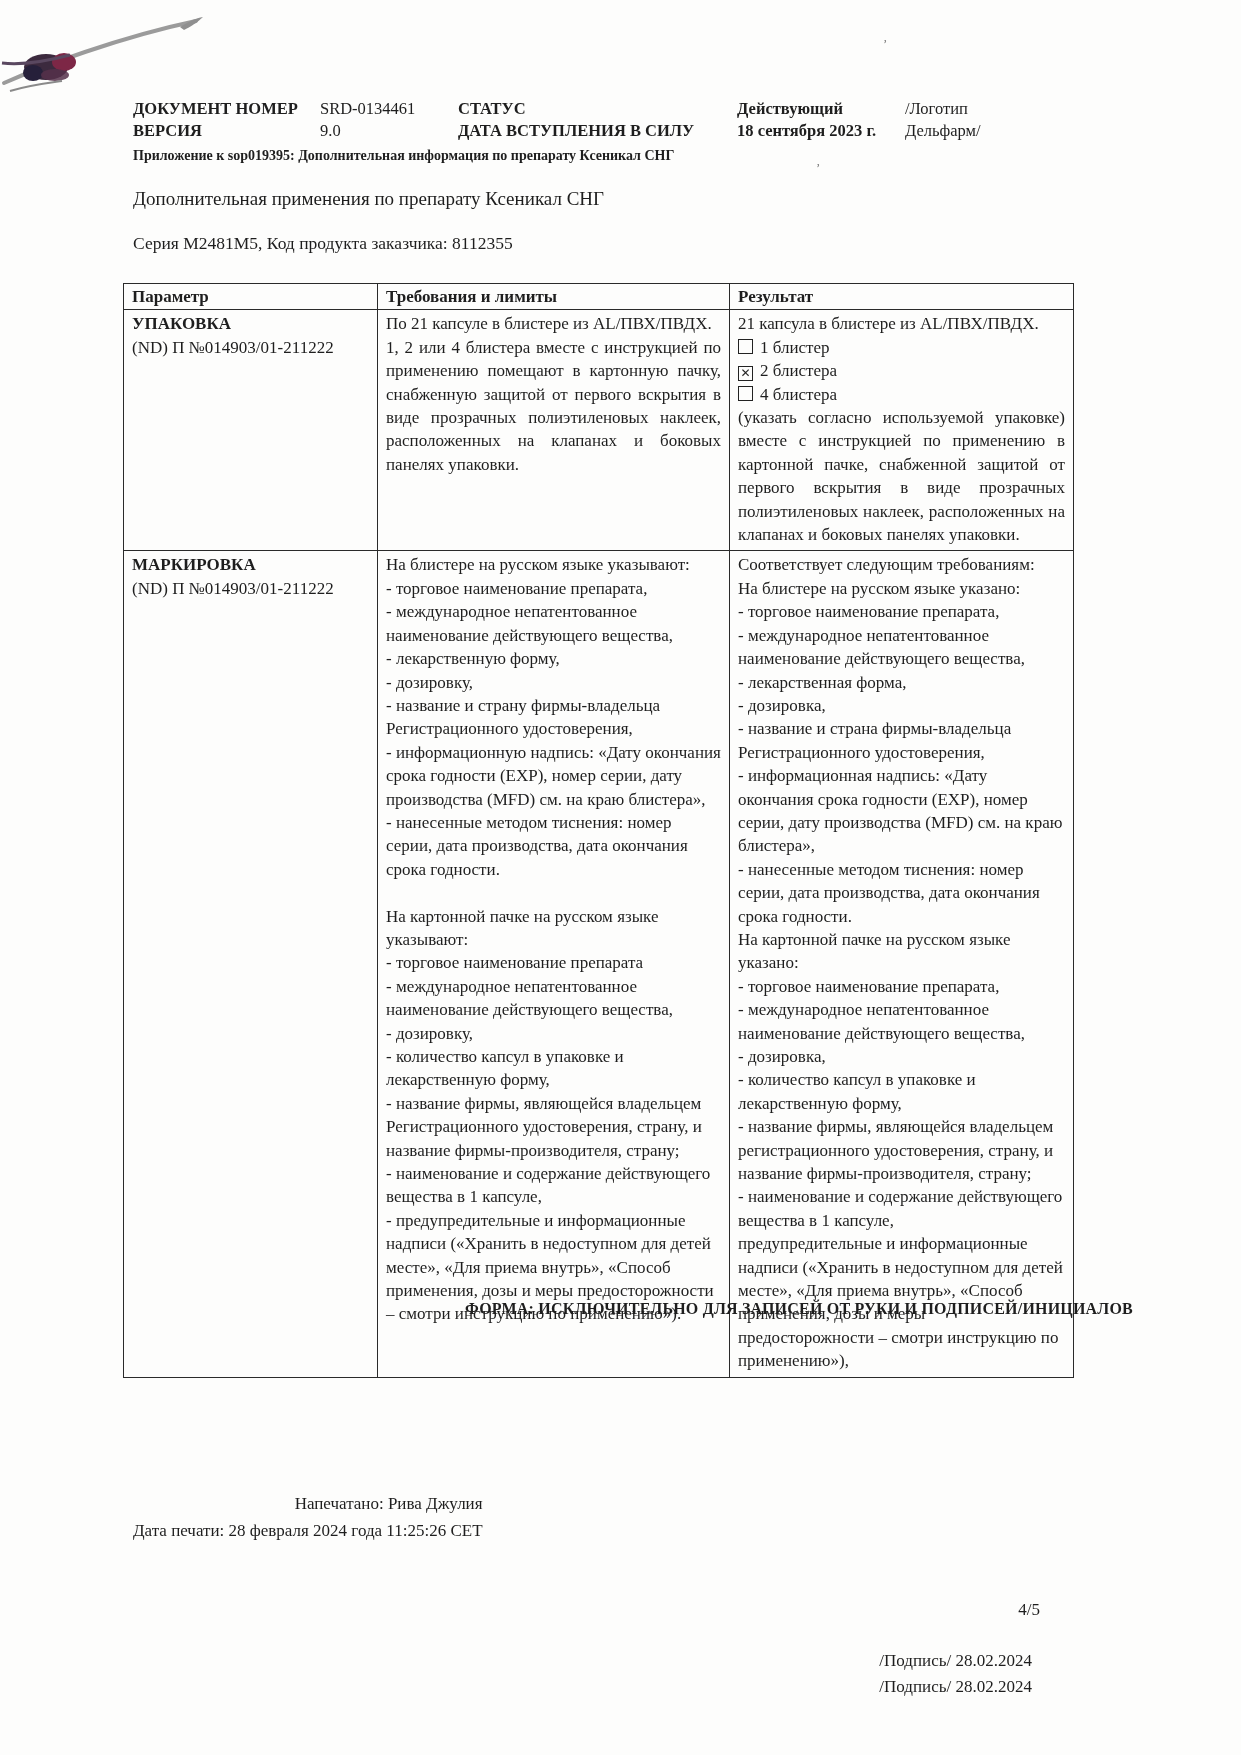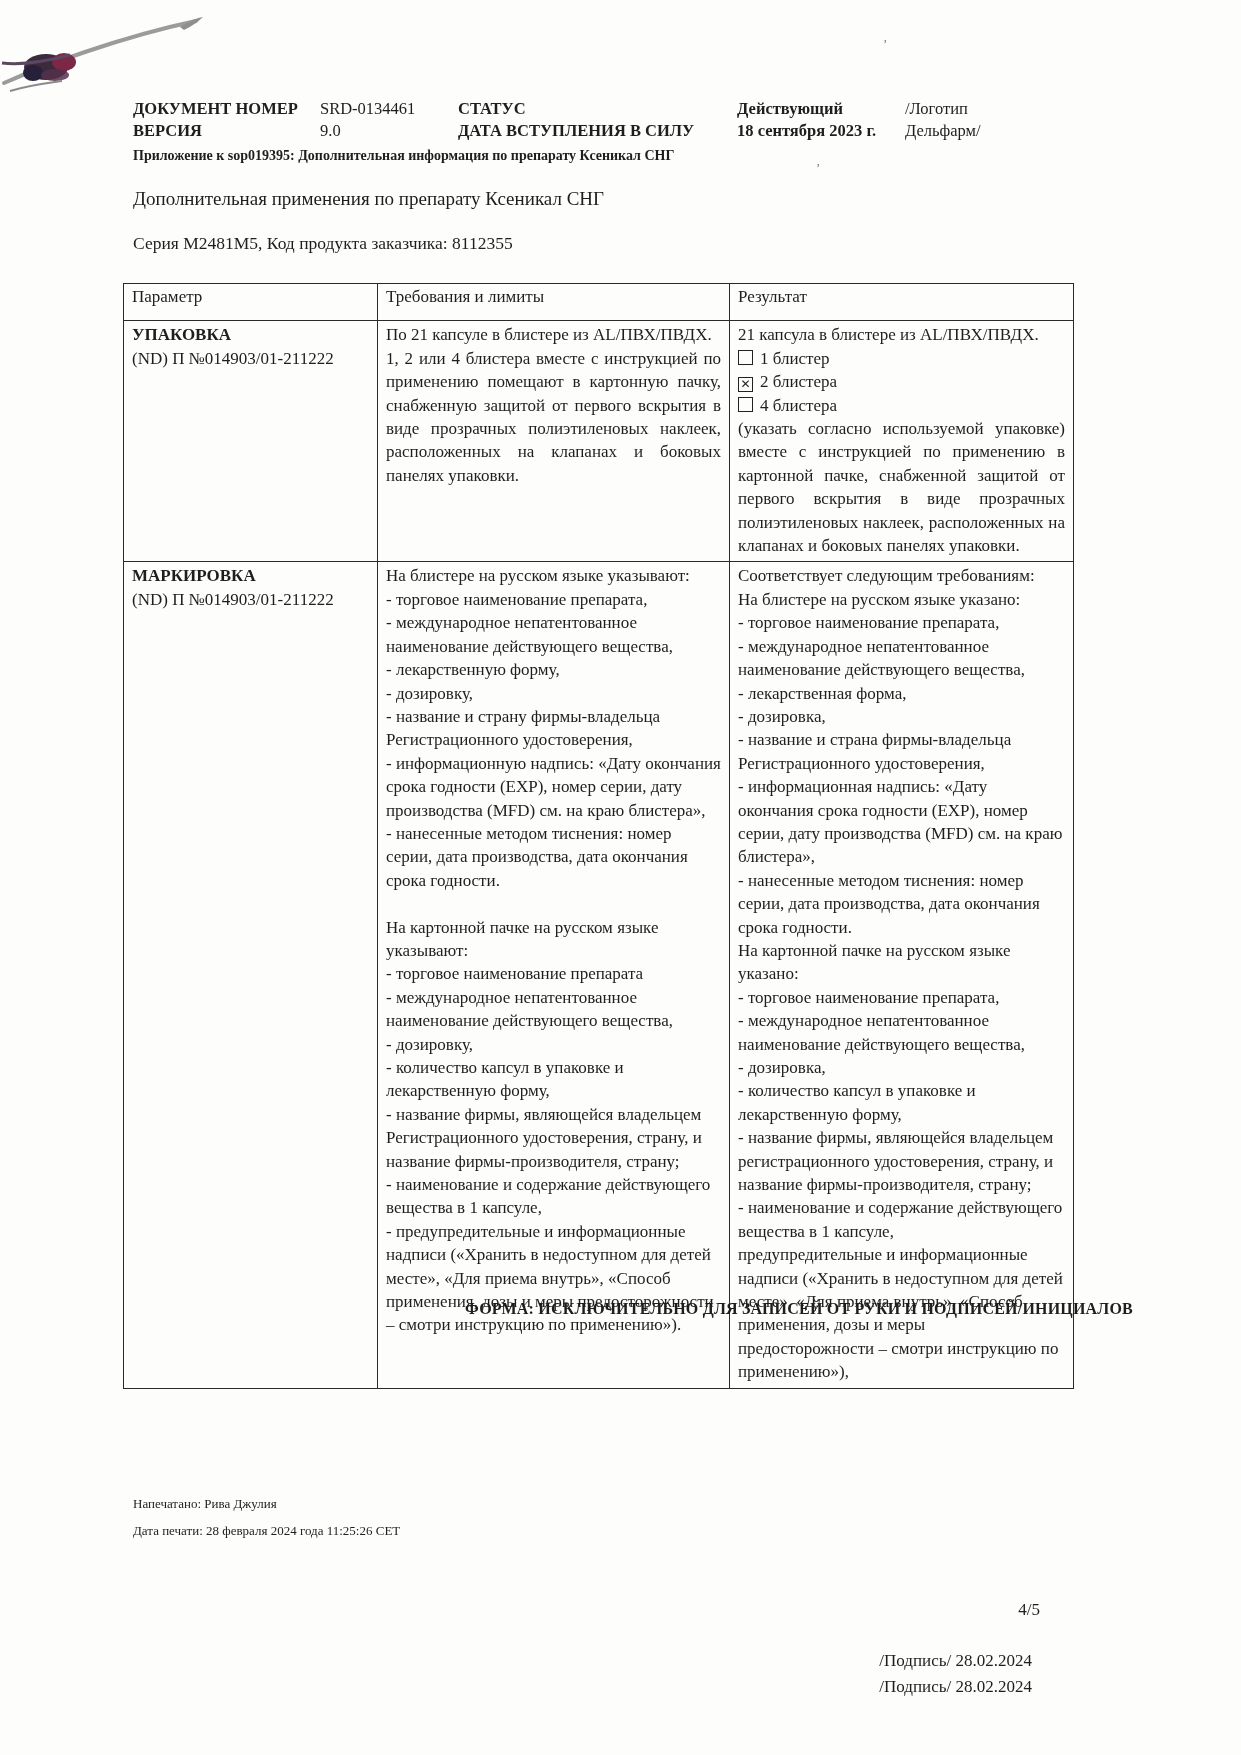--- a/index.html
+++ b/index.html
@@ -28,39 +28,39 @@
   
   table.doc{border-collapse:collapse;width:899px;table-layout:fixed;}
   table.doc td,table.doc th{
     border:1.6px solid #2a2a2a;
     vertical-align:top;
     padding:2px 8px 4px 8px;
     font-size:17px;
     line-height:23.4px;
     text-align:left;
   }
-  table.doc th{font-weight:normal;padding-top:1px;padding-bottom:12px;}
+  table.doc th{font-weight:bold;padding-top:1px;padding-bottom:1px;}
   .w1{width:237px;}
   .w2{width:335px;}
   .w3{width:327px;}
   .para{min-height:23px;}
   .just{text-align:justify;}
   .cbx{
     display:inline-block;
     width:13px;height:13px;
     border:1.5px solid #222;
     line-height:13px;
     font-size:12px;
     text-align:center;
     margin-right:7px;
     vertical-align:-1px;
     font-family:"DejaVu Sans",sans-serif;
   }
   .forma{font-size:16px;font-weight:bold;text-align:right;letter-spacing:0.2px;}
-  .footer-block{font-size:13px;line-height:27px;}
+  .footer-block{font-size:17px;line-height:27px;text-align:right;}
   .pagenum{font-size:17px;}
   .sigs{font-size:17px;line-height:26px;text-align:right;}
   .noise-mark{color:#777;font-size:13px;}
 </style>
 </head>
 <body>
 
 <div class="page">
 
   <svg class="abs" style="left:0;top:5px;" width="220" height="110" viewBox="0 0 220 110">

